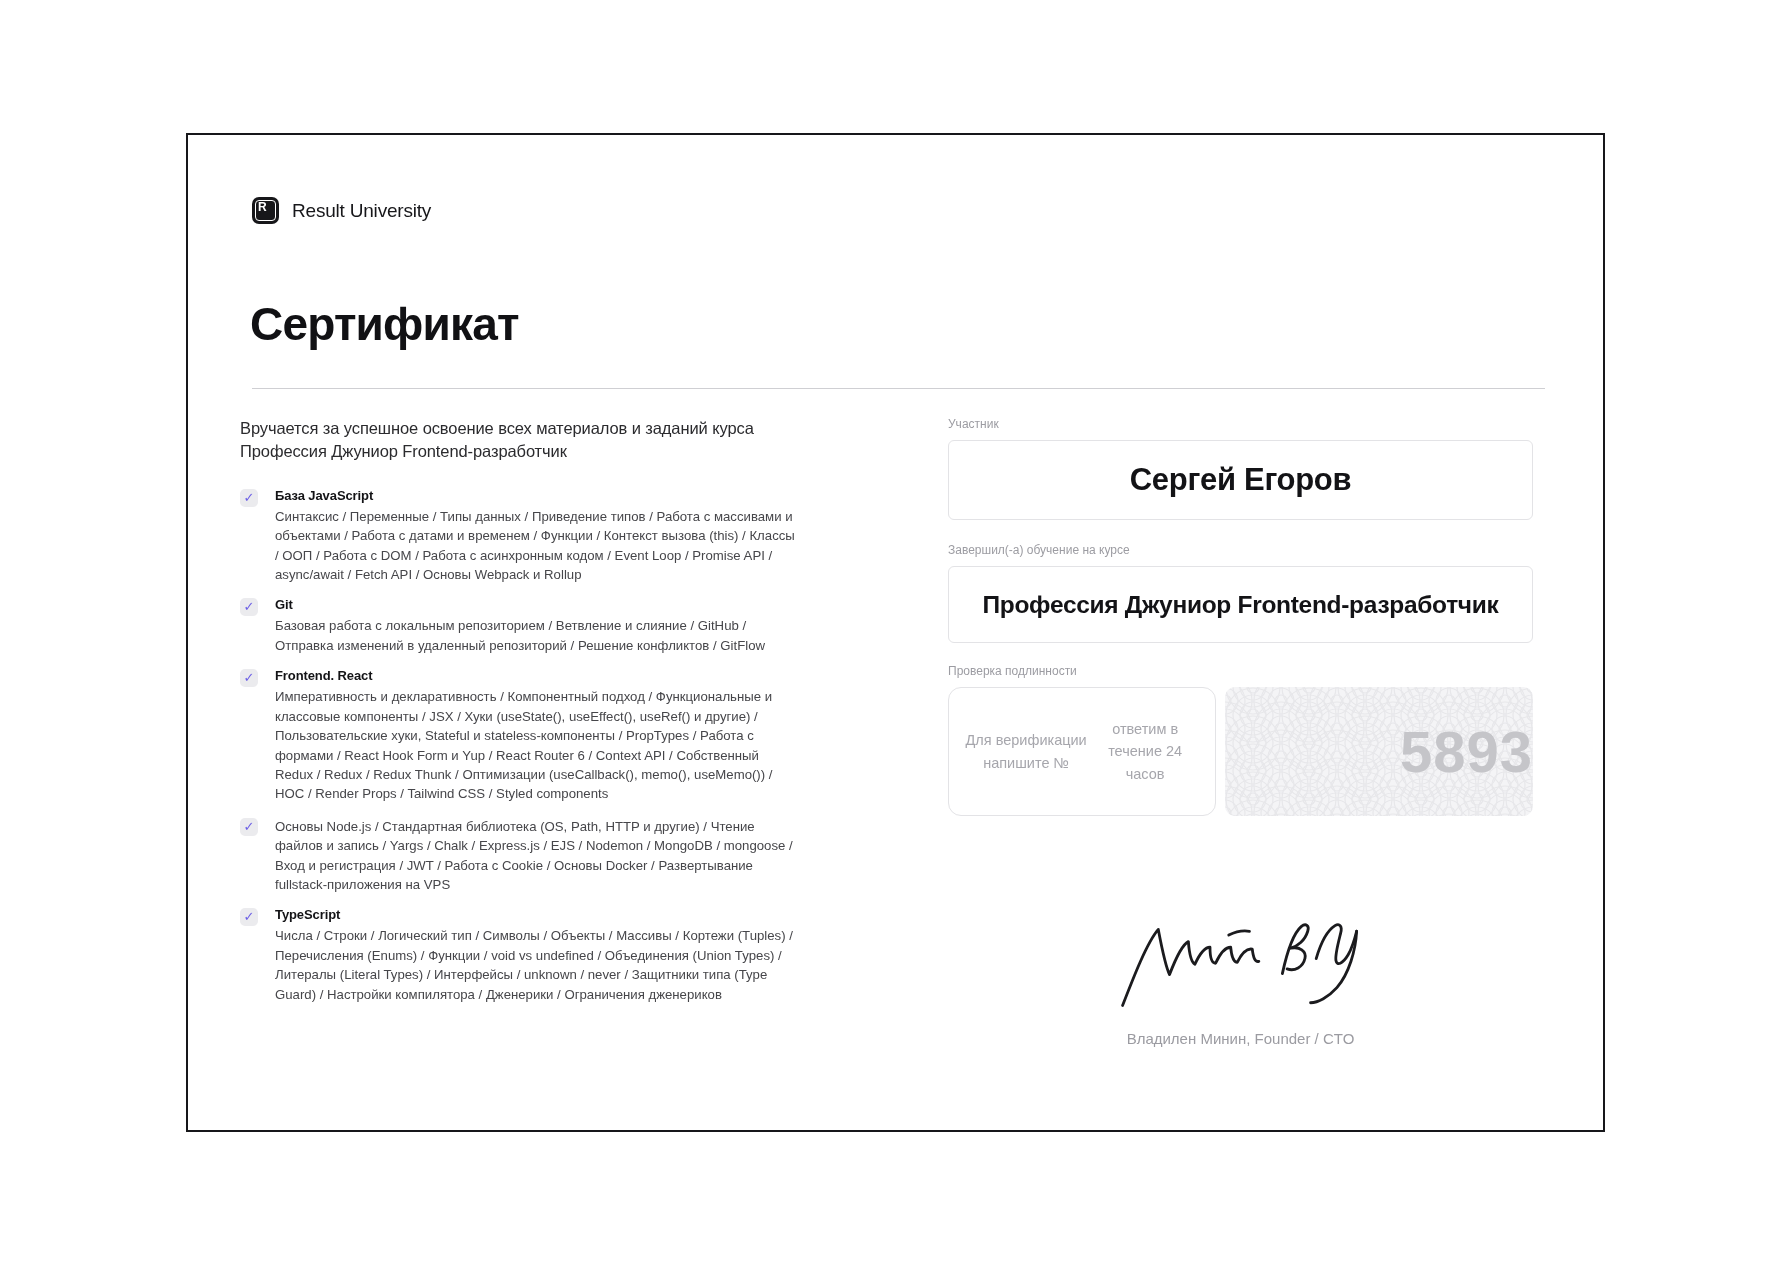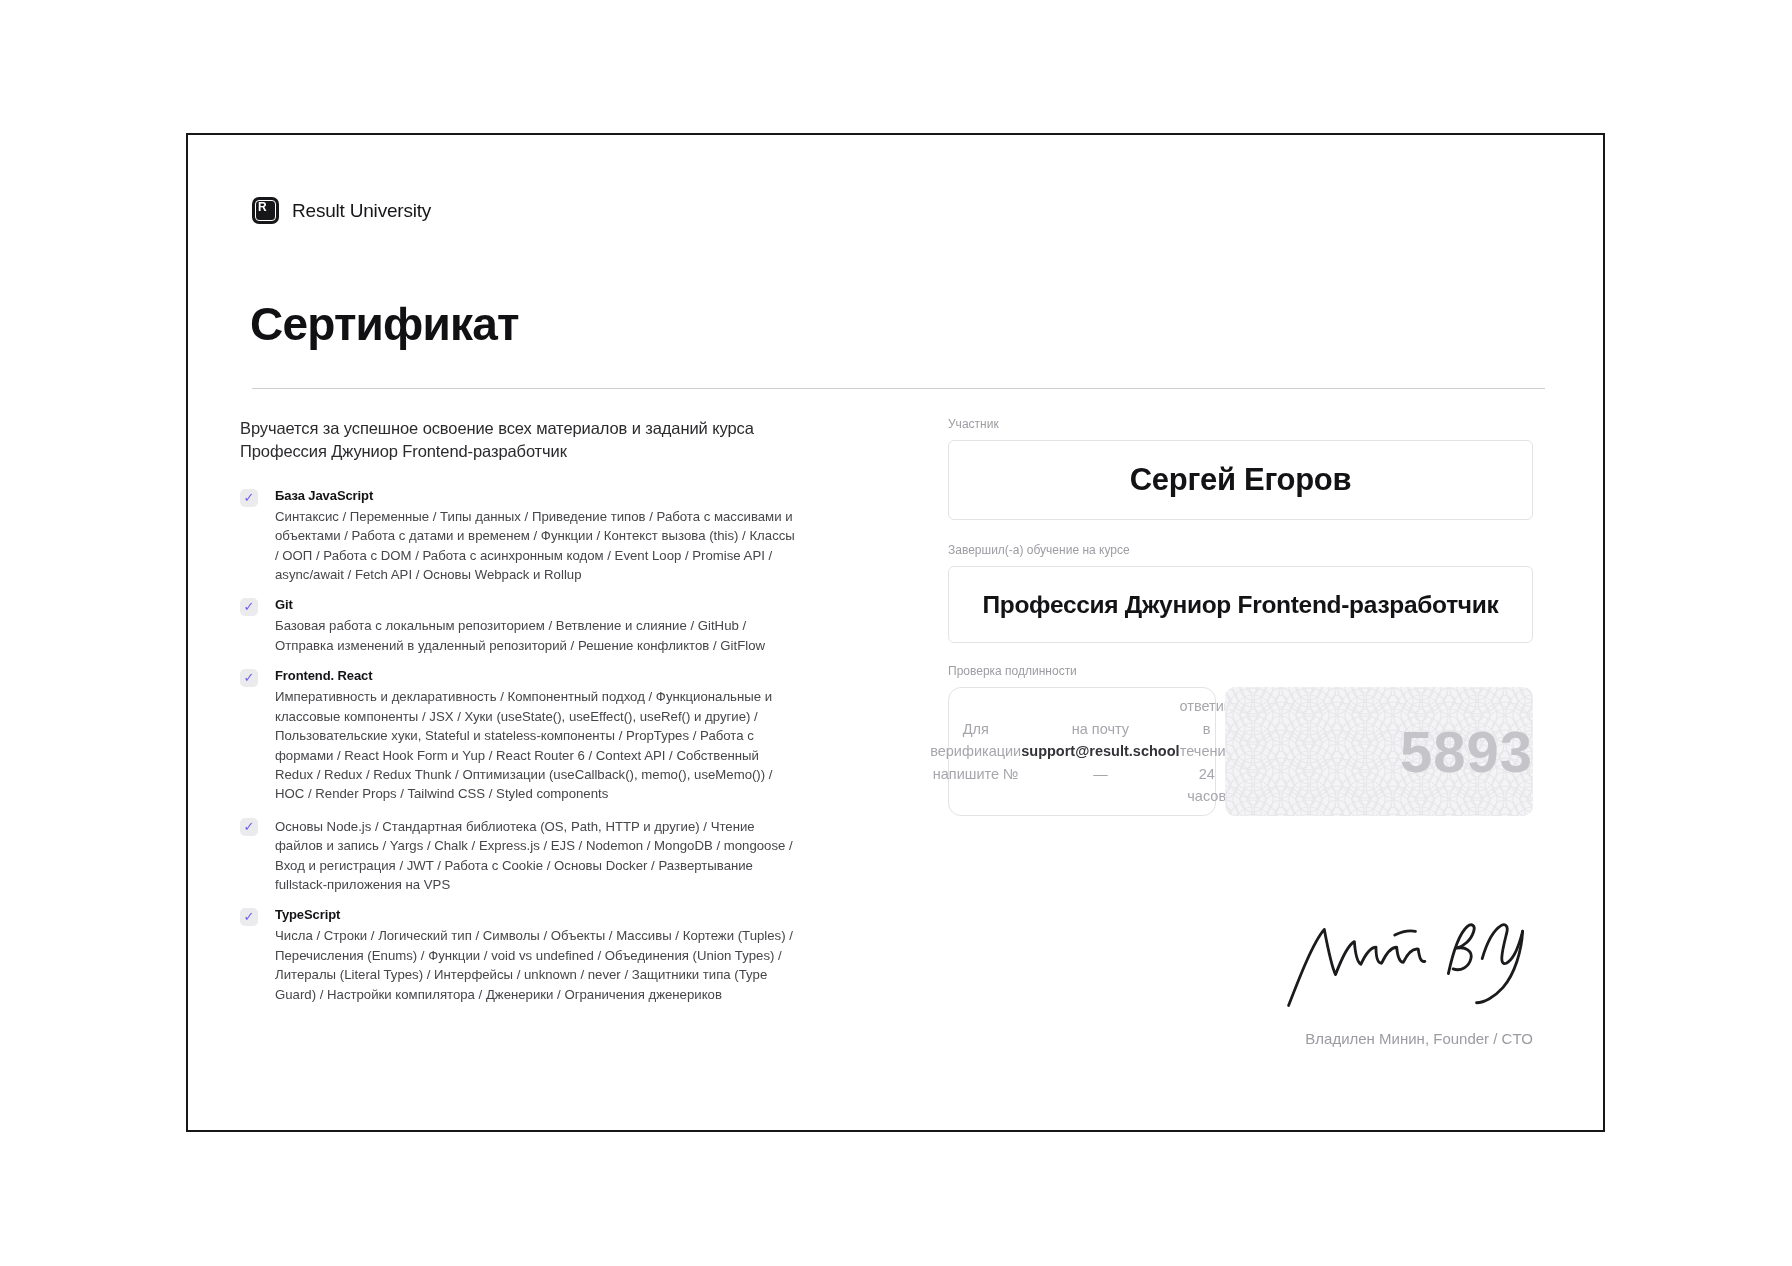--- a/index.html
+++ b/index.html
@@ -50,21 +50,21 @@
   .verify-row{display:flex;gap:9px;height:129px;}
   .verify-box{width:268px;box-sizing:border-box;border:1.5px solid #e3e3e6;border-radius:13px;
               display:flex;flex-direction:row;align-items:center;justify-content:center;
               text-align:center;font-size:14.5px;line-height:1.55;color:#a6a6ac;padding:0 14px;}
   .verify-box .email{color:#333338;font-weight:600;}
   .code-box{flex:1;position:relative;border-radius:10px;background:#f4f4f6;overflow:hidden;
             display:flex;align-items:center;justify-content:flex-end;}
   .code-box svg.pattern{position:absolute;left:0;top:0;}
   .code-number{position:relative;font-size:58px;font-weight:700;color:#c5c5c9;letter-spacing:1px;}
 
-  .sig-block{margin-top:104px;display:flex;flex-direction:column;align-items:flex-end;}
+  .sig-block{margin-top:104px;display:flex;flex-direction:column;align-items:center;}
   .sig-caption{margin-top:16px;font-size:15px;color:#9b9ba1;}
 </style>
 </head>
 <body>
 
 <div class="canvas">
   <div class="frame">
 
     <div class="brand">
       <div class="logo-badge">
@@ -128,21 +128,20 @@
 
         <p class="field-label">Завершил(-а) обучение на курсе</p>
         <div class="value-box course-box">
           <span class="course-name">Профессия Джуниор Frontend-разработчик</span>
         </div>
 
         <p class="field-label">Проверка подлинности</p>
         <div class="verify-row">
           <div class="verify-box">
             <div>Для верификации напишите №</div>
-            <div><span>на почту </span><span class="email">support@result.school</span><span> —</span></div>
             <div>ответим в течение 24 часов</div>
           </div>
           <div class="code-box">
             <svg class="pattern" width="312" height="129" viewBox="0 0 312 129">
               <defs>
                 <pattern id="sg" width="56" height="28" patternUnits="userSpaceOnUse">
                   <g fill="none" stroke="#e7e7ea" stroke-width="1.2">
                     <circle cx="28" cy="28" r="27"></circle>
                       <circle cx="28" cy="28" r="20"></circle>
                       <circle cx="28" cy="28" r="13"></circle>

